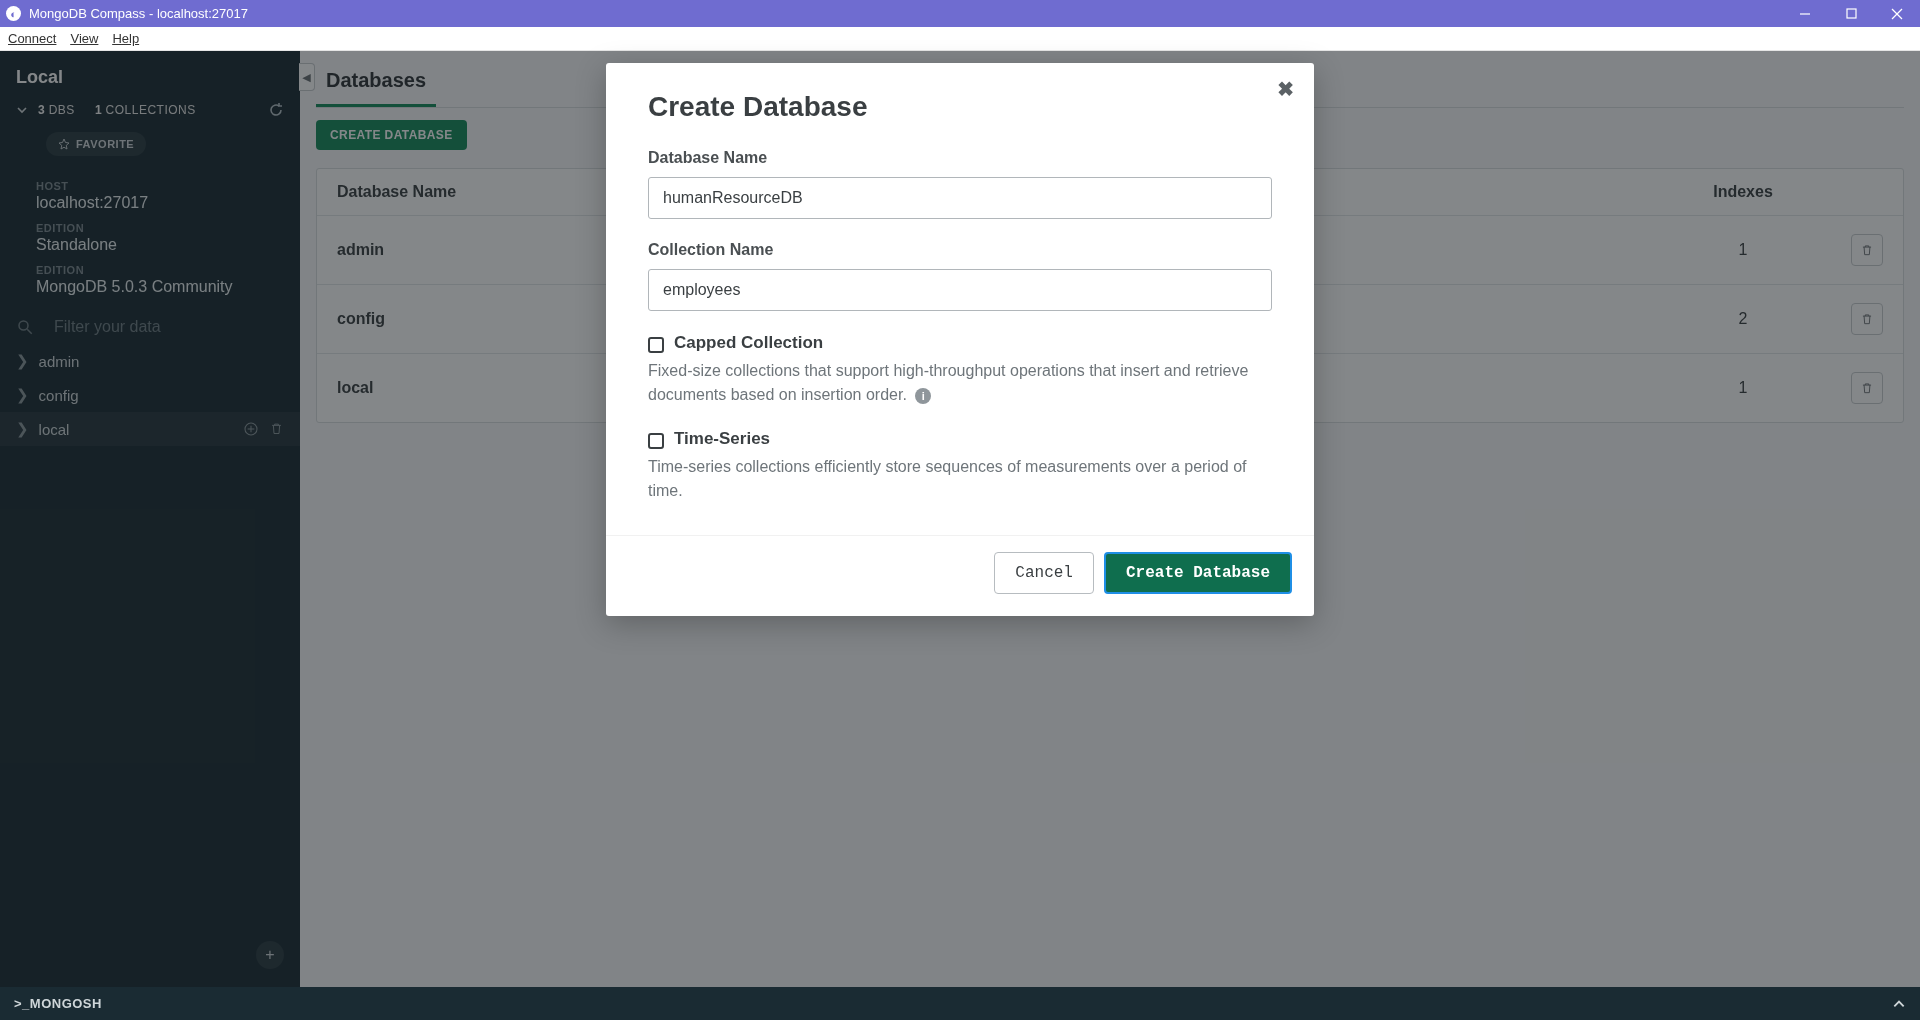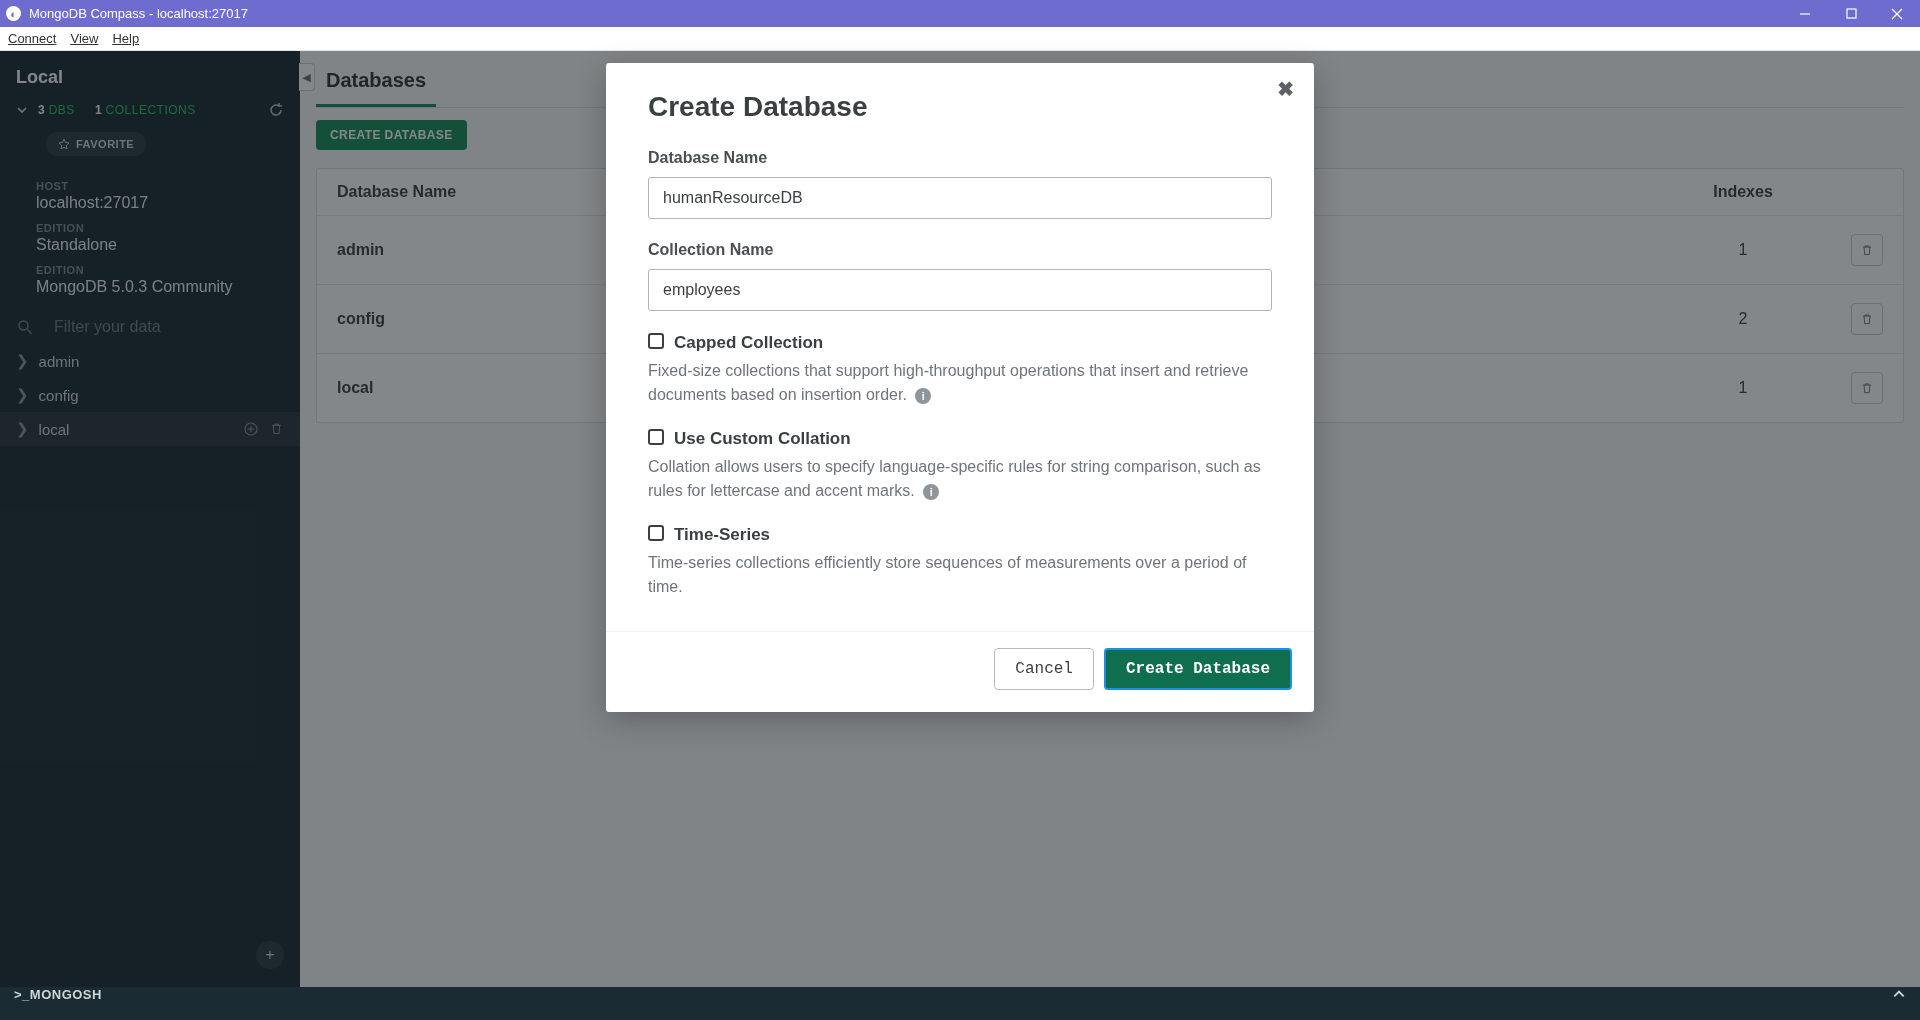--- a/index.html
+++ b/index.html
@@ -13,21 +13,21 @@
 .menubar { height: 24px; background: #fff; border-bottom: 1px solid #e5e5e5; display: flex; align-items: center; padding-left: 8px; font-size: 13px; color: #333; gap: 14px; text-decoration: underline; }
 .menubar span { cursor: pointer; }
 .menubar span u { text-decoration: underline; }
 
 .body-area { display: flex; height: calc(1020px - 27px - 24px - 33px); }
 
 .sidebar { width: 300px; background: #1a2b33; color: #b4c0c6; font-size: 14px; display: flex; flex-direction: column; }
 .sb-header { padding: 16px 16px 10px; color: #fff; font-size: 18px; font-weight: 600; }
 .sb-meta { display: flex; align-items: center; padding: 4px 16px 10px; font-size: 12px; }
 .sb-meta .num { color: #f5f5f5; font-weight: 700; margin-right: 4px; }
-.sb-meta .lab { color: #22c55e; letter-spacing: 0.5px; margin-right: 20px; }
+.sb-meta .lab { color: #e5e5e5; letter-spacing: 0.5px; margin-right: 20px; }
 .sb-meta .refresh { margin-left: auto; color: #b4c0c6; }
 .sb-fav { margin: 4px 16px 14px 46px; display: inline-flex; align-items: center; gap: 6px; background: #2b3b42; color: #d0d6d9; font-size: 11px; font-weight: 600; padding: 6px 12px; border-radius: 14px; letter-spacing: 0.5px; width: fit-content; }
 .sb-info { padding: 0 16px; margin-left: 20px; }
 .sb-info .lbl { color: #7d8a91; font-size: 11px; font-weight: 600; letter-spacing: 0.5px; margin-top: 10px; }
 .sb-info .val { color: #e8eef0; font-size: 16px; margin-top: 2px; }
 .sb-filter { margin-top: 22px; padding: 0 16px; display: flex; align-items: center; gap: 20px; color: #6f7d84; }
 .sb-filter input { flex: 1; background: transparent; border: none; color: #cfd6d9; font-size: 16px; outline: none; }
 .sb-filter input::placeholder { color: #6f7d84; }
 .sb-tree { margin-top: 8px; }
 .sb-tree-item { display: flex; align-items: center; gap: 10px; padding: 8px 16px; color: #cfd6d9; font-size: 15px; }
@@ -46,33 +46,33 @@
 .db-thead { display: flex; padding: 14px 20px; color: #3a3f42; font-weight: 600; font-size: 16px; }
 .db-thead .col-name { flex: 1; }
 .db-thead .col-idx { width: 140px; text-align: center; }
 .db-thead .col-act { width: 70px; }
 .db-row { display: flex; align-items: center; border-top: 1px solid #e2e5e8; padding: 18px 20px; }
 .db-row .col-name { flex: 1; color: #3a3f42; font-weight: 600; font-size: 16px; }
 .db-row .col-idx { width: 140px; text-align: center; color: #3a3f42; font-size: 16px; }
 .db-row .col-act { width: 70px; display: flex; justify-content: flex-end; }
 .db-row .del-btn { width: 32px; height: 32px; border: 1px solid #c8ccd0; border-radius: 4px; display: flex; align-items: center; justify-content: center; color: #6a6f73; }
 
-.footer { height: 33px; background: #1a2b33; color: #cfd6d9; display: flex; padding: 0 14px; font-size: 13px; font-weight: 600; letter-spacing: 0.5px; }
+.footer { height: 33px; background: #1a2b33; color: #cfd6d9; display: flex; align-items: center; padding: 0 14px; font-size: 13px; font-weight: 600; letter-spacing: 0.5px; }
 .footer .caret { margin-left: auto; color: #cfd6d9; }
 
 .modal-backdrop { position: absolute; inset: 51px 0 33px 0; background: rgba(20,25,28,0.52); display: flex; align-items: flex-start; justify-content: center; }
 .modal { margin-top: 12px; width: 708px; background: #fff; border-radius: 3px; box-shadow: 0 8px 30px rgba(0,0,0,0.25); display: flex; flex-direction: column; max-height: 690px; } 
 .modal-head { position: relative; padding: 28px 42px 0; }
 .modal-head .close { position: absolute; right: 20px; top: 14px; color: #5b6165; font-size: 20px; font-weight: 700; cursor: pointer; }
 .modal-title { font-size: 28px; font-weight: 700; color: #3a3f42; }
 .modal-body { padding: 22px 42px 10px; overflow-y: auto; }
 .form-lbl { font-size: 16px; color: #4a4f52; font-weight: 600; margin-top: 4px; margin-bottom: 10px; }
 .form-input { width: 100%; height: 42px; border: 1px solid #b1b6ba; border-radius: 3px; padding: 12px 14px; font-size: 16px; color: #3a3f42; outline: none; }
 .form-group { margin-bottom: 22px; }
-.chk-row { display: flex; align-items: flex-start; gap: 10px; }
+.chk-row { display: flex; align-items: flex-end; gap: 10px; }
 .chk-box { width: 16px; height: 16px; border: 2px solid #3a3f42; border-radius: 3px; flex-shrink: 0; }
 .chk-lbl { font-size: 17px; font-weight: 600; color: #3a3f42; }
 .chk-desc { margin-top: 6px; font-size: 16px; color: #6e757a; line-height: 1.5; }
 .chk-desc .info-ic { display: inline-flex; width: 16px; height: 16px; border-radius: 50%; background: #8f969b; color: #fff; font-size: 11px; font-weight: 700; align-items: center; justify-content: center; vertical-align: middle; margin-left: 4px; }
 .modal-foot { padding: 16px 22px 22px; display: flex; justify-content: flex-end; gap: 10px; border-top: 1px solid #f1f1f1; }
 .btn { height: 42px; padding: 0 20px; border-radius: 4px; font-size: 16px; font-weight: 500; display: flex; align-items: center; cursor: pointer; font-family: Liberation Mono, monospace; }
 .btn-secondary { background: #fff; border: 1px solid #b7bcc0; color: #3a3f42; }
 .btn-primary { background: #0f6e4e; border: 2px solid #1f8fe6; color: #fff; font-weight: 600; }
 
 svg { display: block; }
@@ -256,27 +256,20 @@
       </div>
 
       <div class="form-group">
         <div class="chk-row">
           <div class="chk-box"></div>
           <div class="chk-lbl">Capped Collection</div>
         </div>
         <div class="chk-desc"><span>Fixed-size collections that support high-throughput operations that insert and retrieve documents based on insertion order.</span> <span class="info-ic">i</span></div>
       </div>
 
-      <div class="form-group">
-        <div class="chk-row">
-          <div class="chk-box"></div>
-          <div class="chk-lbl">Use Custom Collation</div>
-        </div>
-        <div class="chk-desc"><span>Collation allows users to specify language-specific rules for string comparison, such as rules for lettercase and accent marks.</span> <span class="info-ic">i</span></div>
-      </div>
 
       <div class="form-group">
         <div class="chk-row">
           <div class="chk-box"></div>
           <div class="chk-lbl">Time-Series</div>
         </div>
         <div class="chk-desc">Time-series collections efficiently store sequences of measurements over a period of time.</div>
       </div>
     </div>
     <div class="modal-foot">

